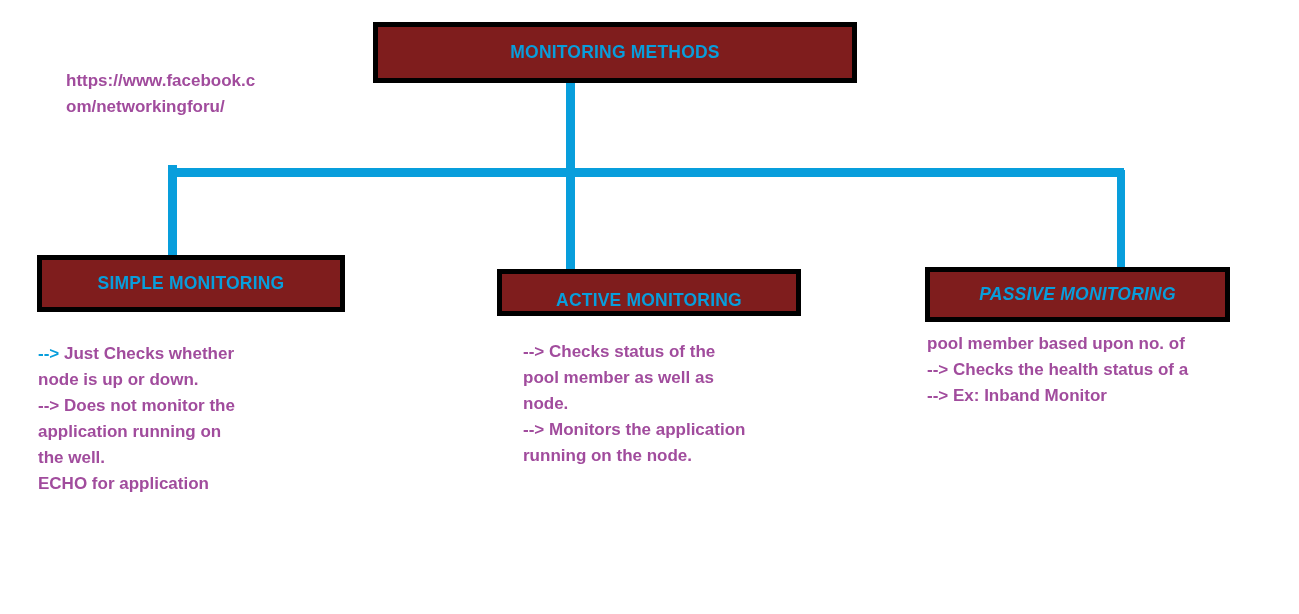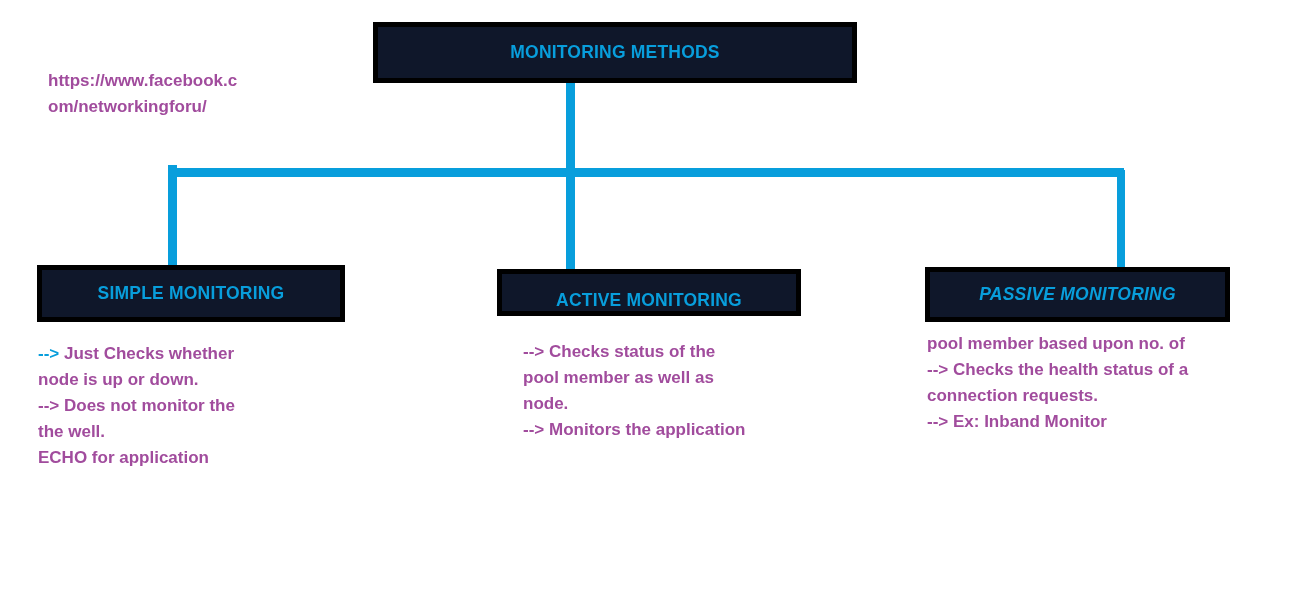--- a/index.html
+++ b/index.html
@@ -25,55 +25,55 @@
     background:var(--blue);
   }
   .conn-root-vertical{left:566px; top:82px; width:9px; height:190px;}
   .conn-horizontal{left:168px; top:168px; width:956px; height:9px;}
   .conn-left-vertical{left:168px; top:165px; width:9px; height:101px;}
   .conn-right-vertical{left:1117px; top:170px; width:8px; height:98px;}
   
   .node-box{
     position:absolute;
     border:5px solid var(--black);
-    background:#0f172a;
+    background:#7f1d1d;
     display:flex;
     align-items:center;
     justify-content:center;
     box-sizing:border-box;
     z-index:2;
   }
   .node-title{
     color:var(--blue);
     font-weight:bold;
     font-size:17.5px;
     letter-spacing:0.2px;
     white-space:nowrap;
   }
   .box-root{left:373px; top:22px; width:484px; height:61px;}
-  .box-simple{left:37px; top:265px; width:308px; height:57px;}
+  .box-simple{left:37px; top:255px; width:308px; height:57px;}
   .box-active{left:497px; top:269px; width:304px; height:47px;align-items:flex-end;}
   .box-passive{left:925px; top:267px; width:305px; height:55px;font-style:italic;}
   
   .desc{
     position:absolute;
     color:var(--purple);
     font-weight:bold;
     font-size:17px;
     line-height:26px;
   }
   .desc .line{white-space:nowrap;}
   .desc-simple{left:38px; top:341px;}
   .desc-active{left:523px; top:339px;}
   .desc-passive{left:927px; top:331px;}
   .arrow-blue{color:var(--blue);}
   
   .watermark{
     position:absolute;
-    left:48px; top:68px;
+    left:66px; top:68px;
     color:var(--purple);
     font-weight:bold;
     font-size:17px;
     line-height:26px;
     white-space:pre-line;
   }
 </style>
 </head>
 <body>
 
@@ -100,31 +100,32 @@
   </div>
 
   <div class="node-box box-passive">
     <span class="node-title">PASSIVE MONITORING</span>
   </div>
 
   <div class="desc desc-simple">
     <div class="line"><span class="arrow-blue">--&gt;</span><span> Just Checks whether</span></div>
     <div class="line">node is up or down.</div>
     <div class="line">--&gt; Does not monitor the</div>
+    <div class="line">application running on</div>
     <div class="line">the well.</div>
     <div class="line">ECHO for application</div>
   </div>
 
   <div class="desc desc-active">
     <div class="line">--&gt; Checks status of the</div>
     <div class="line">pool member as well as</div>
     <div class="line">node.</div>
     <div class="line">--&gt; Monitors the application</div>
+    <div class="line">running on the node.</div>
   </div>
 
   <div class="desc desc-passive">
     <div class="line">pool member based upon no. of</div>
     <div class="line">--&gt; Checks the health status of a</div>
-    <div class="line">connection requests.</div>
     <div class="line">--&gt; Ex: Inband Monitor</div>
   </div>
 
 </div>
 
 </body></html>

